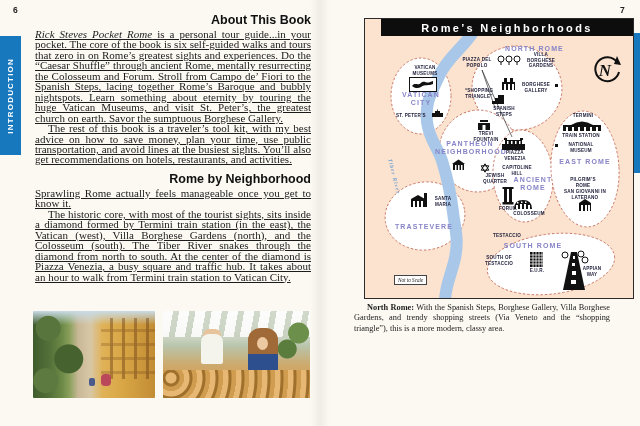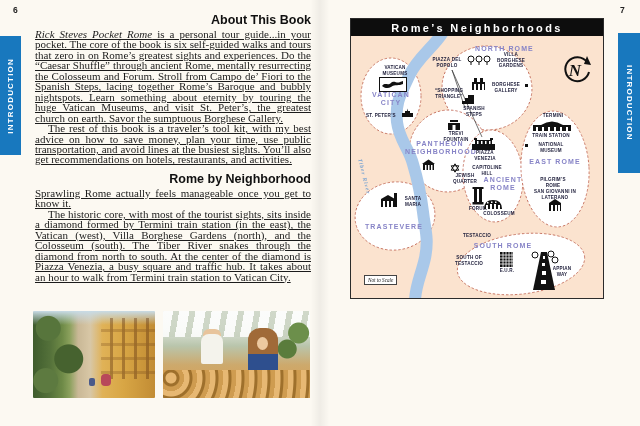--- a/index.html
+++ b/index.html
@@ -41,21 +41,21 @@
   .ph2 .leaves{position:absolute;right:0;top:12%;width:26%;height:45%;background:
     radial-gradient(circle at 70% 30%,#6c8f4b 0 10px,rgba(0,0,0,0) 11px),
     radial-gradient(circle at 40% 70%,#5a7c3c 0 9px,rgba(0,0,0,0) 10px);}
   .ph2 .vendor{position:absolute;left:26%;top:26%;width:22px;height:30px;border-radius:8px 8px 2px 2px;background:#f4f3ec;box-shadow:0 -7px 0 -2px #e8c49c;}
   .ph2 .woman{position:absolute;left:58%;top:20%;width:30px;height:46px;border-radius:12px 12px 4px 4px;background:
     linear-gradient(180deg,#a06a38 0 26px,#2e4f8e 26px 100%);}
   .ph2 .face{position:absolute;left:64%;top:30%;width:11px;height:13px;border-radius:50%;background:#ecc9a0;}
   .ph2 .baskets{position:absolute;left:0;bottom:0;width:100%;height:32%;background:
     repeating-radial-gradient(circle at 8px 8px,#e7b873 0 5px,#9e702c 6px 8px,#cf9c50 9px 13px);}
   
-  .map{position:absolute;left:350px;top:18px;width:252px;background:#fbe3cf;border:1px solid #2b2b2b;}
+  .map{position:absolute;left:364px;top:18px;width:252px;background:#fbe3cf;border:1px solid #2b2b2b;padding-left:16px;}
   .map-title{height:17px;background:#0d0d0d;color:#fff;display:flex;align-items:center;justify-content:center;
     font:bold 11px "Liberation Sans",sans-serif;letter-spacing:2.4px;}
   .map-body{position:relative;width:252px;height:262px;overflow:hidden;}
   .map-svg{position:absolute;left:0;top:0;}
   .ms{position:absolute;font:bold 4.6px/1.25 "Liberation Sans",sans-serif;letter-spacing:.2px;color:#23233f;text-align:center;}
   .mt{position:absolute;font:bold 7px/1.1 "Liberation Sans",sans-serif;letter-spacing:1.1px;color:#8784c7;text-align:center;white-space:nowrap;}
   .mt.wrap{white-space:normal;}
   .mic{position:absolute;}
   .sq{position:absolute;width:2.5px;height:2.5px;background:#111;}
   .tiber{position:absolute;left:12px;top:122px;font:italic bold 5.5px "Liberation Serif",serif;color:#6f9fd2;
@@ -292,15 +292,16 @@
         <polygon points="30,4 34,13 27,12" fill="#111"></polygon>
         <text x="18" y="24" text-anchor="middle" font-family="Liberation Serif, serif" font-style="italic" font-weight="bold" font-size="17" fill="#111">N</text>
       </svg>
 
       <span class="tiber">Tiber River</span>
       <span class="scalebox">Not to Scale</span>
     </div>
   </div>
 
   <div class="rcol">
+    <p><b>North Rome:</b><span> With the Spanish Steps, Borghese Gallery, Villa Borghese Gardens, and trendy shopping streets (Via Veneto and the “shopping triangle”), this is a more modern, classy area.</span></p>
   </div>
 
 </div>
 
 </body></html>

